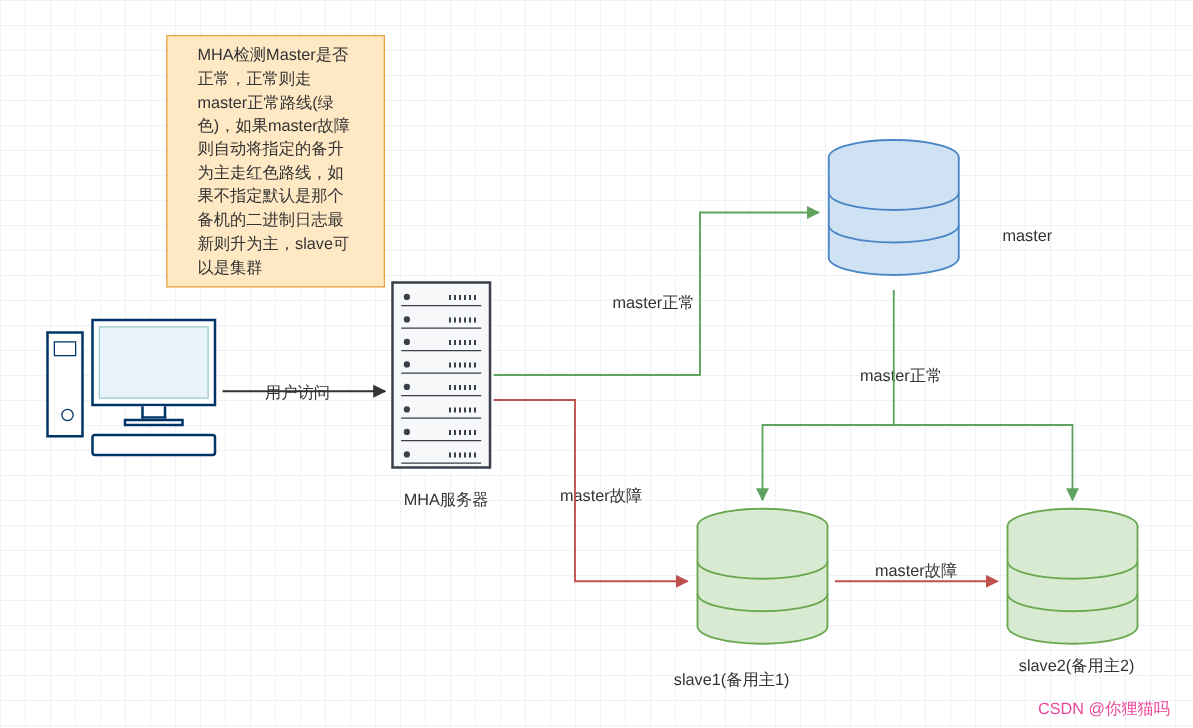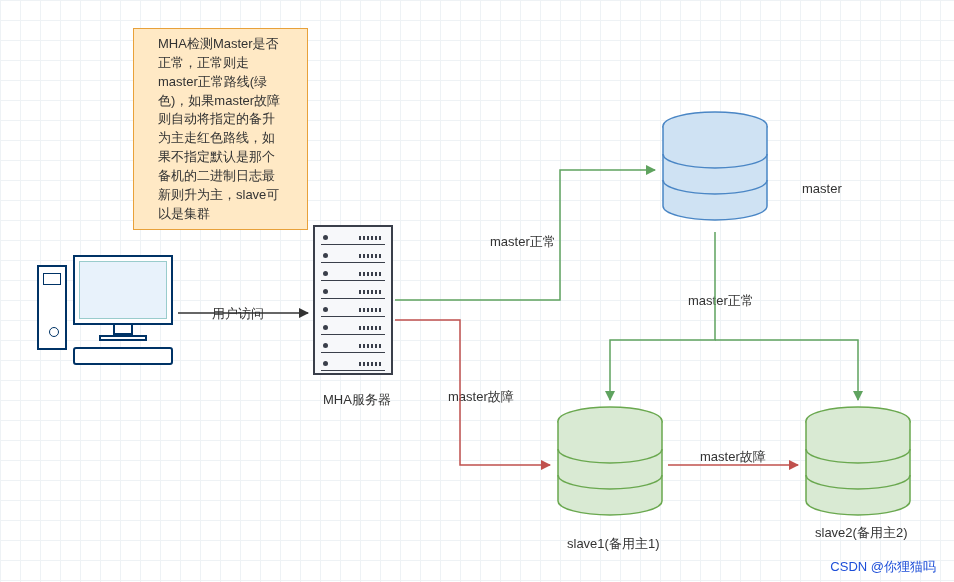--- a/index.html
+++ b/index.html
@@ -3,21 +3,21 @@
 <meta charset="utf-8">
 <style>
 *{box-sizing:border-box;margin:0;padding:0}
 body{width:954px;height:582px;font-family:"Microsoft YaHei",Arial,sans-serif;font-size:13px;color:#333;position:relative;background:#fff}
 .grid{position:absolute;inset:0;background-image:linear-gradient(#eef2f5 1px,transparent 1px),linear-gradient(90deg,#eef2f5 1px,transparent 1px);background-size:20px 20px;z-index:0}
 .canvas{position:absolute;inset:0;z-index:1}
 .note{position:absolute;left:133px;top:28px;width:175px;background:#ffe9c5;border:1px solid #e8a13a;padding:6px 24px;line-height:1.45;}
 .lbl{position:absolute;white-space:nowrap}
 .db{position:absolute}
 .db svg{display:block}
-.watermark{position:absolute;right:18px;bottom:6px;color:#1d4ed8;font-size:13px}
+.watermark{position:absolute;right:18px;bottom:6px;color:#ec4899;font-size:13px}
 
 
 .computer{position:absolute;left:37px;top:255px;width:140px;height:120px}
 .monitor{position:absolute;left:36px;top:0;width:100px;height:70px;border:2px solid #036;background:#fff}
 .screen{position:absolute;left:4px;top:4px;right:4px;bottom:4px;background:#e8f2fb;border:1px solid #9cc}
 .stand{position:absolute;left:76px;top:70px;width:20px;height:10px;background:#fff;border:2px solid #036;border-top:none}
 .base{position:absolute;left:62px;top:80px;width:48px;height:6px;background:#fff;border:2px solid #036}
 .kbd{position:absolute;left:36px;top:92px;width:100px;height:18px;background:#fff;border:2px solid #036;border-radius:3px}
 .tower{position:absolute;left:0;top:10px;width:30px;height:85px;background:#fff;border:2px solid #036}
 .tower::before{content:"";position:absolute;left:4px;right:4px;top:6px;height:10px;border:1px solid #036}
@@ -75,21 +75,21 @@
   <div class="lbl" style="left:802px;top:181px">master</div>
 
   <div class="db" style="left:555px;top:405px">
     <svg width="110" height="120" viewBox="0 0 110 120">
       <ellipse cx="55" cy="16" rx="52" ry="14" fill="#d9ead3" stroke="#6aa84f" stroke-width="1.5"></ellipse>
       <path d="M3 16 v80 a52 14 0 0 0 104 0 v-80" fill="#d9ead3" stroke="#6aa84f" stroke-width="1.5"></path>
       <path d="M3 44 a52 14 0 0 0 104 0" fill="none" stroke="#6aa84f" stroke-width="1.5"></path>
       <path d="M3 70 a52 14 0 0 0 104 0" fill="none" stroke="#6aa84f" stroke-width="1.5"></path>
     </svg>
   </div>
-  <div class="lbl" style="left:567px;top:535px">slave1(备用主1)</div>
+  <div class="lbl" style="left:539px;top:535px">slave1(备用主1)</div>
 
   <div class="db" style="left:803px;top:405px">
     <svg width="110" height="120" viewBox="0 0 110 120">
       <ellipse cx="55" cy="16" rx="52" ry="14" fill="#d9ead3" stroke="#6aa84f" stroke-width="1.5"></ellipse>
       <path d="M3 16 v80 a52 14 0 0 0 104 0 v-80" fill="#d9ead3" stroke="#6aa84f" stroke-width="1.5"></path>
       <path d="M3 44 a52 14 0 0 0 104 0" fill="none" stroke="#6aa84f" stroke-width="1.5"></path>
       <path d="M3 70 a52 14 0 0 0 104 0" fill="none" stroke="#6aa84f" stroke-width="1.5"></path>
     </svg>
   </div>
   <div class="lbl" style="left:815px;top:524px">slave2(备用主2)</div>

